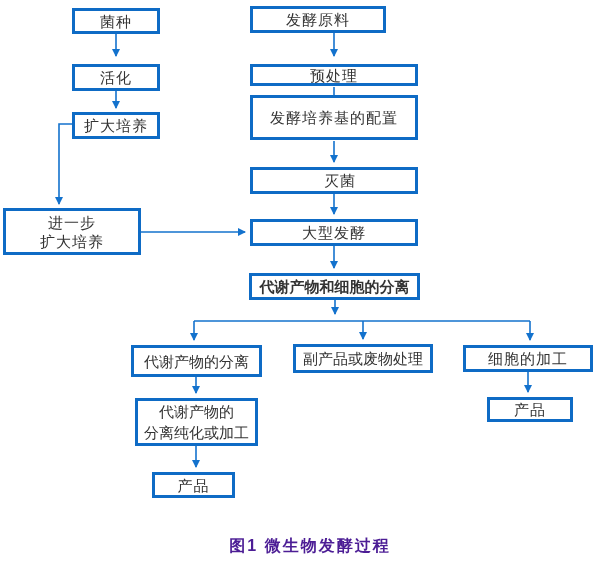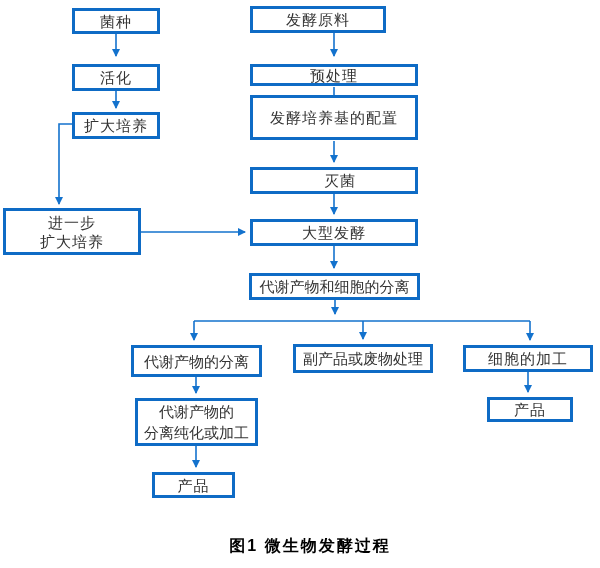--- a/index.html
+++ b/index.html
@@ -26,21 +26,21 @@
     white-space:pre-line;
     z-index:2;
     letter-spacing:1px;
   }
   .caption{
     position:absolute;
     left:0;top:536px;width:600px;
     padding-left:20px;
     box-sizing:border-box;
     text-align:center;
-    color:#000000;
+    color:#4c1d95;
     font-size:16px;
     font-weight:700;
     letter-spacing:2px;
     z-index:2;
   }
 </style>
 </head>
 <body>
 
 <div id="stage">
@@ -84,21 +84,21 @@
   <div class="node" style="left:250px;top:6px;width:136px;height:27px;">发酵原料</div>
 
   <div class="node" style="left:250px;top:64px;width:168px;height:22px;">预处理</div>
 
   <div class="node" style="left:250px;top:95px;width:168px;height:45px;">发酵培养基的配置</div>
 
   <div class="node" style="left:250px;top:167px;width:168px;height:27px;padding-left:12px;">灭菌</div>
 
   <div class="node" style="left:250px;top:219px;width:168px;height:27px;">大型发酵</div>
 
-  <div class="node" style="left:249px;top:273px;width:171px;height:27px;letter-spacing:0;">代谢产物和细胞的分离</div>
+  <div class="node" style="left:249px;top:273px;width:171px;height:27px;letter-spacing:0;font-weight:bold;">代谢产物和细胞的分离</div>
 
   <div class="node" style="left:131px;top:345px;width:131px;height:32px;letter-spacing:0;">代谢产物的分离</div>
 
   <div class="node" style="left:293px;top:344px;width:140px;height:29px;letter-spacing:0;">副产品或废物处理</div>
 
   <div class="node" style="left:463px;top:345px;width:130px;height:27px;text-align:right;">细胞的加工</div>
 
   <div class="node" style="left:135px;top:398px;width:123px;height:48px;line-height:21px;letter-spacing:0;">代谢产物的
 分离纯化或加工</div>
 

